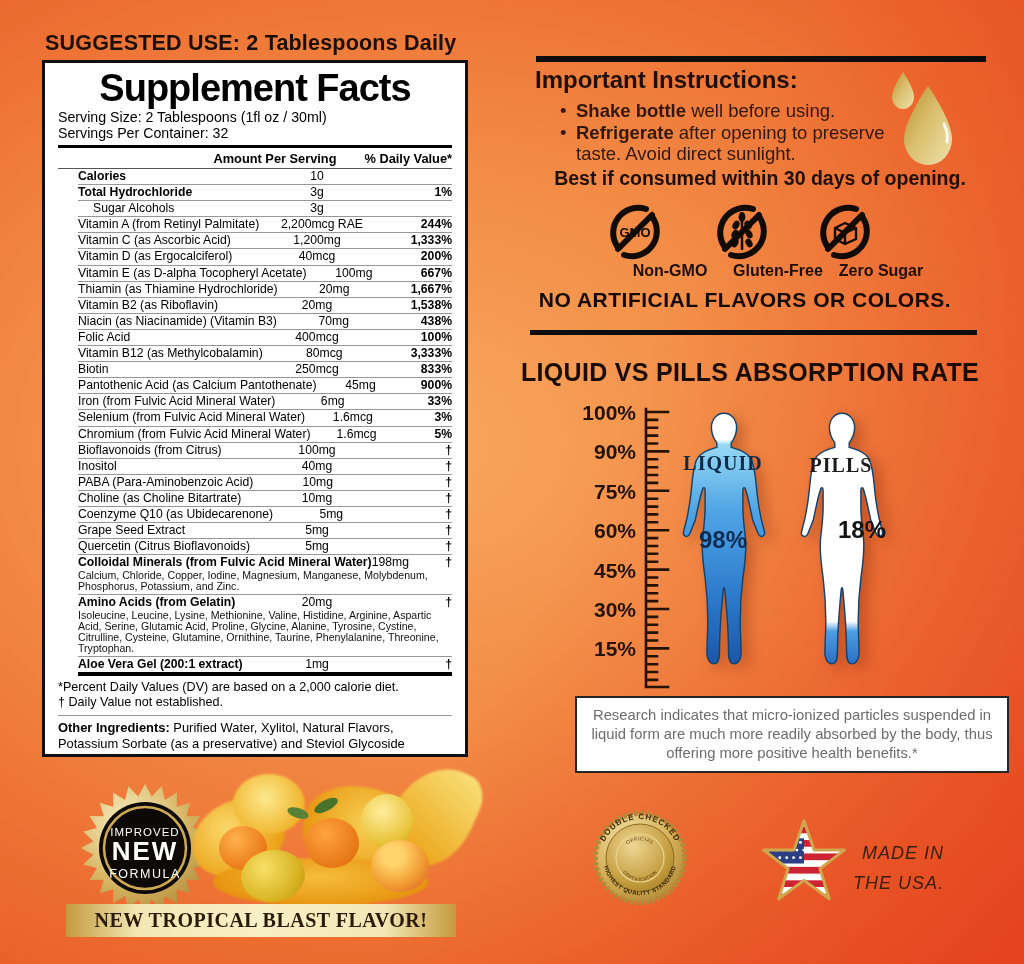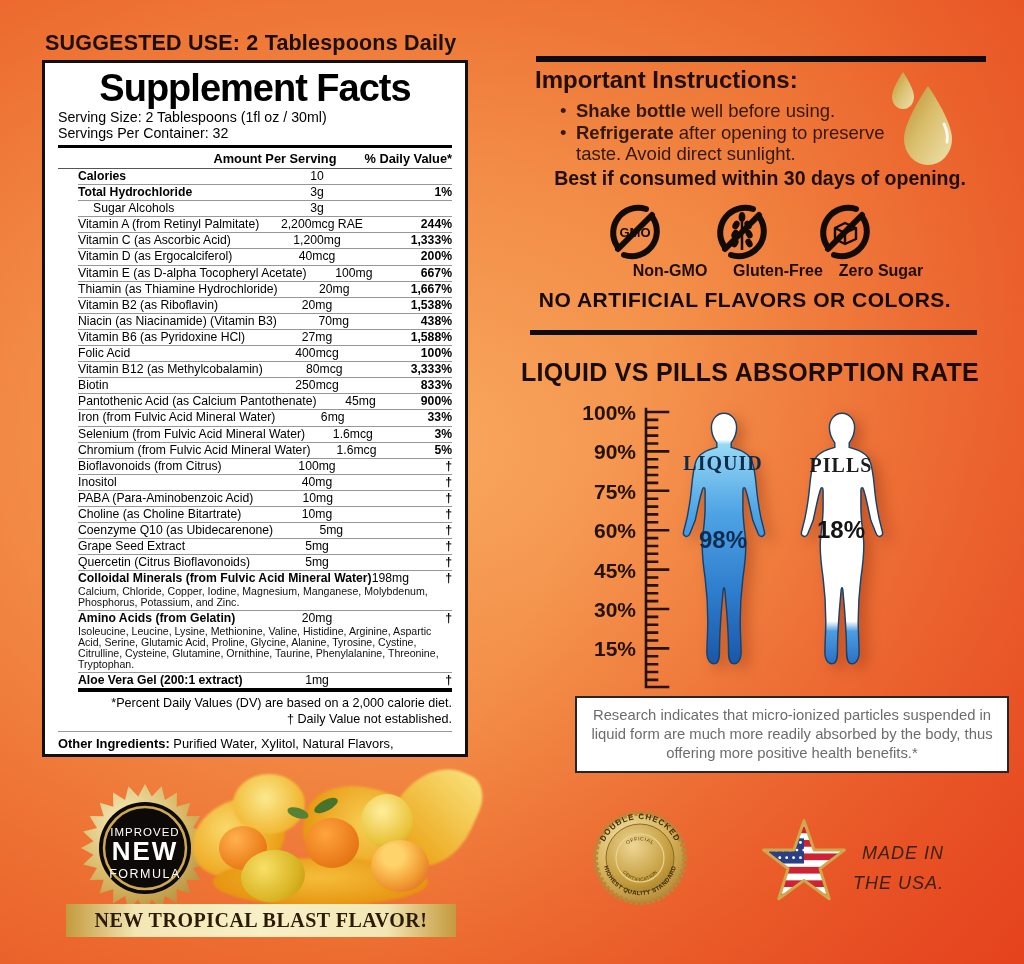--- a/index.html
+++ b/index.html
@@ -22,21 +22,21 @@
   .sf-line{display:flex;align-items:baseline;}
   .sf-name{flex:1;white-space:nowrap;}
   .sf-amt{width:130px;text-align:center;white-space:nowrap;}
   .sf-dv{width:70px;text-align:right;font-weight:bold;}
   .sf-row.b .sf-name{font-weight:bold;}
   .sf-row.ind .sf-name{padding-left:15px;}
   .sf-row.runin .sf-name{flex:0 0 auto;}
   .sf-row.runin .sf-amt{flex:1;width:auto;text-align:center;}
   .sf-row.thick{border-bottom:4px solid #000;}
   .sf-sub{font-size:10.6px;line-height:10.9px;padding:0 0 2px 0;color:#111;}
-  .sf-foot{font-size:12.6px;line-height:15.5px;padding:4px 0 4px 0;border-bottom:1px solid #979797;text-align:right;}
+  .sf-foot{font-size:12.6px;line-height:15.5px;padding:4px 0 4px 0;border-bottom:1px solid #979797;}
   .sf-other{font-size:12.9px;line-height:16.5px;padding:4px 0 0 0;}
   .sf-other b{font-weight:bold;}
   
   .rc{color:#2b1306;}
   .bar{position:absolute;background:#0d0d0d;height:6px;}
   .bar1{left:536px;top:56px;width:450px;}
   .bar2{left:530px;top:330px;width:447px;height:5px;}
   .ii-head{position:absolute;left:535px;top:66px;font-size:24px;font-weight:bold;color:#220f04;}
   .ii-bullets{position:absolute;left:558px;top:100px;width:340px;font-size:18.5px;line-height:21.5px;color:#33180a;}
   .ii-bullets .li{position:relative;padding-left:18px;}
@@ -51,21 +51,21 @@
   .tick{position:absolute;right:0;width:96px;text-align:right;font-size:21px;font-weight:bold;color:#241204;line-height:21px;margin-top:-1px;}
   .ruler{position:absolute;left:642px;top:401px;}
   .body-svg{position:absolute;top:403px;filter:drop-shadow(7px 5px 7px rgba(120,35,5,.35));}
   .body-liquid{left:679px;}
   .body-pills{left:797px;}
   .fig-cap{position:absolute;width:90px;text-align:center;font-family:"Liberation Serif",serif;font-weight:bold;letter-spacing:1px;}
   .cap-liquid{left:678px;top:452px;font-size:20px;color:#0e2b49;}
   .cap-pills{left:796px;top:454px;font-size:20px;color:#1c1c1c;}
   .fig-val{position:absolute;width:90px;text-align:center;font-size:24px;font-weight:bold;}
   .val-liquid{left:678px;top:514px;color:#0d2c52;margin-top:12px;}
-  .val-pills{left:796px;top:516px;color:#141414;}
+  .val-pills{left:796px;top:516px;color:#141414;text-align:right;}
   .research{position:absolute;left:575px;top:696px;width:434px;background:#fff;border:2px solid #262626;box-sizing:border-box;padding:8px 14px;font-size:14.8px;line-height:19px;text-align:center;color:#6c6c6c;}
   
   .burst{position:absolute;left:80px;top:783px;}
   .fruits{position:absolute;left:185px;top:772px;width:290px;height:138px;}
   .fruits div{position:absolute;}
   .blob{filter:blur(1px);}
   .flavor-banner{position:absolute;left:66px;top:904px;width:390px;height:33px;line-height:33px;text-align:center;
     background:linear-gradient(90deg,#c49a3e 0%,#f2e7b4 18%,#f8f0c6 50%,#f2e7b4 82%,#c49a3e 100%);
     font-family:"Liberation Serif",serif;font-weight:bold;font-size:20px;color:#2c1b04;letter-spacing:.5px;}
   .seal{position:absolute;left:592px;top:810px;}
@@ -151,27 +151,20 @@
             <span class="sf-name">Vitamin B2 (as Riboflavin)</span>
             <span class="sf-amt">20mg</span>
             <span class="sf-dv">1,538%</span>
           </div>
         </div>
         <div class="sf-row">
           <div class="sf-line">
             <span class="sf-name">Niacin (as Niacinamide) (Vitamin B3)</span>
             <span class="sf-amt">70mg</span>
             <span class="sf-dv">438%</span>
-          </div>
-        </div>
-        <div class="sf-row">
-          <div class="sf-line">
-            <span class="sf-name">Vitamin B6 (as Pyridoxine HCl)</span>
-            <span class="sf-amt">27mg</span>
-            <span class="sf-dv">1,588%</span>
           </div>
         </div>
         <div class="sf-row">
           <div class="sf-line">
             <span class="sf-name">Folic Acid</span>
             <span class="sf-amt">400mcg</span>
             <span class="sf-dv">100%</span>
           </div>
         </div>
         <div class="sf-row">

